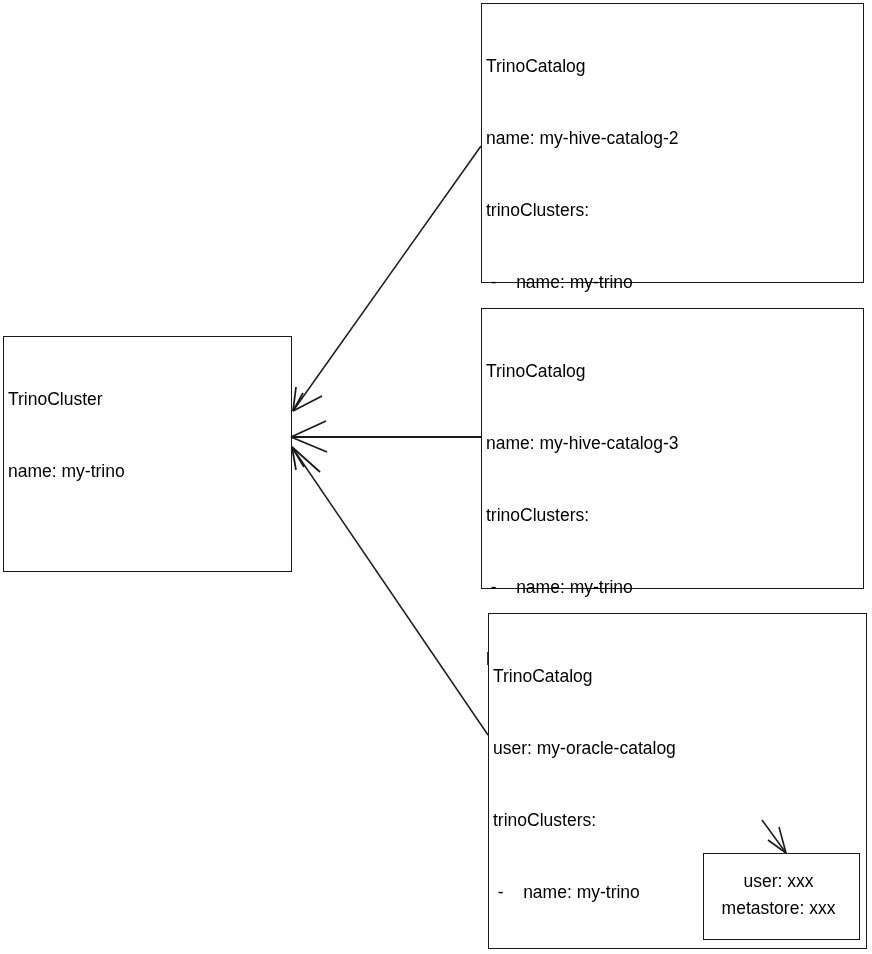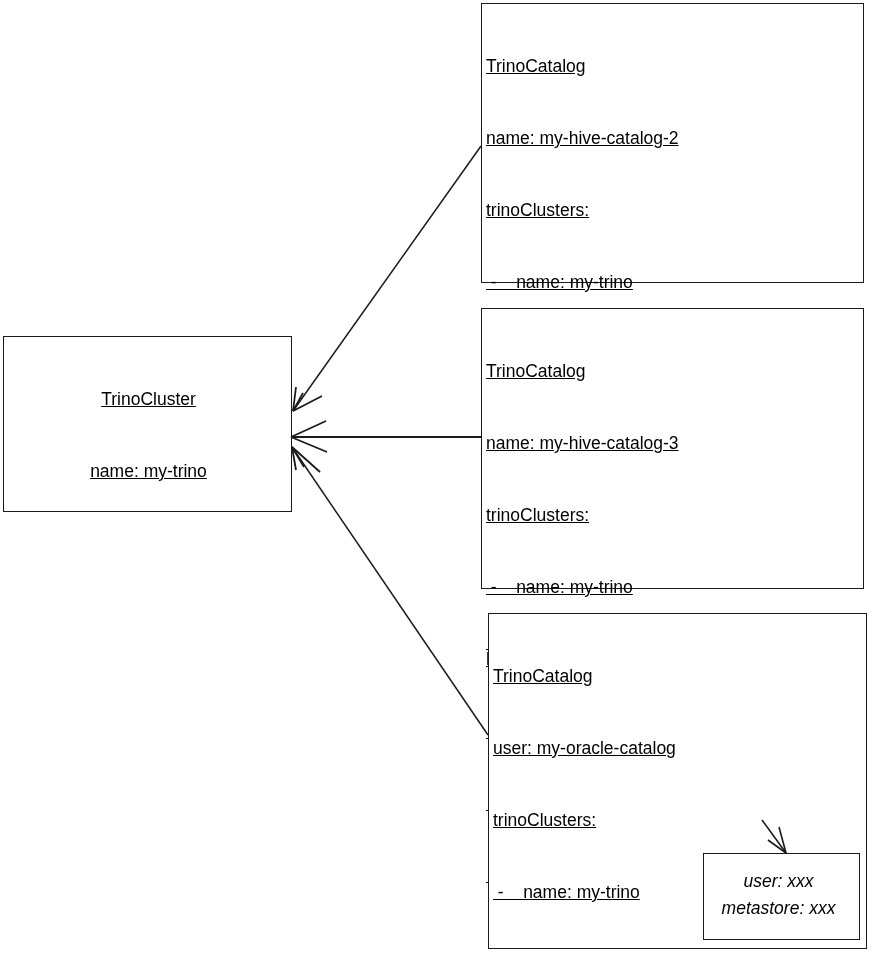--- a/index.html
+++ b/index.html
@@ -33,29 +33,27 @@
     right: 2px;
     font-size: 17.5px;
     line-height: 24px;
     white-space: pre;
     color: #000000;
   }
   .box-text .line {
     white-space: pre;
     display: block;
     height: 24px;
-    text-decoration: underline;
   }
   
   #cluster-box {
     left: 3px;
     top: 336px;
     width: 289px;
-    height: 176px;
-    text-align: center;
+    height: 236px;
   }
   
   #catalog-box-1 {
     left: 481px;
     top: 3px;
     width: 383px;
     height: 280px;
   }
   #catalog-box-2 {
     left: 481px;
@@ -85,21 +83,20 @@
     left: 0;
     right: 6px;
     top: 14px;
     text-align: center;
     font-size: 17.5px;
     line-height: 27px;
   }
   #secret-box .secret-text .line {
     display: block;
     white-space: pre;
-    font-style: italic;
   }
   
   #connectors {
     position: absolute;
     left: 0;
     top: 0;
     width: 872px;
     height: 954px;
     pointer-events: none;
   }

